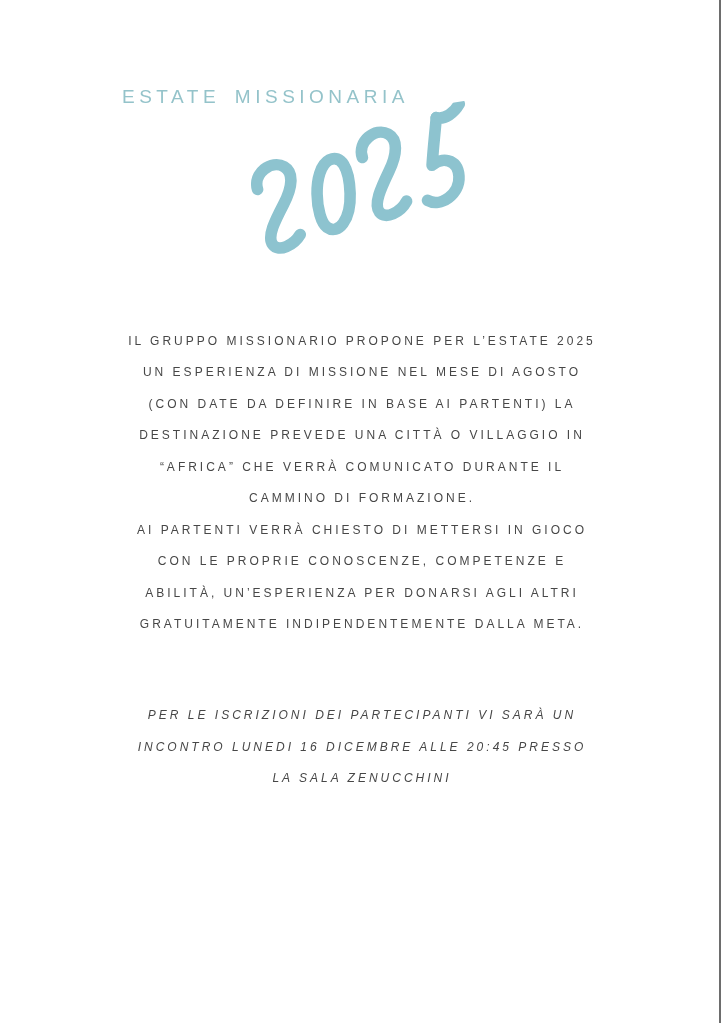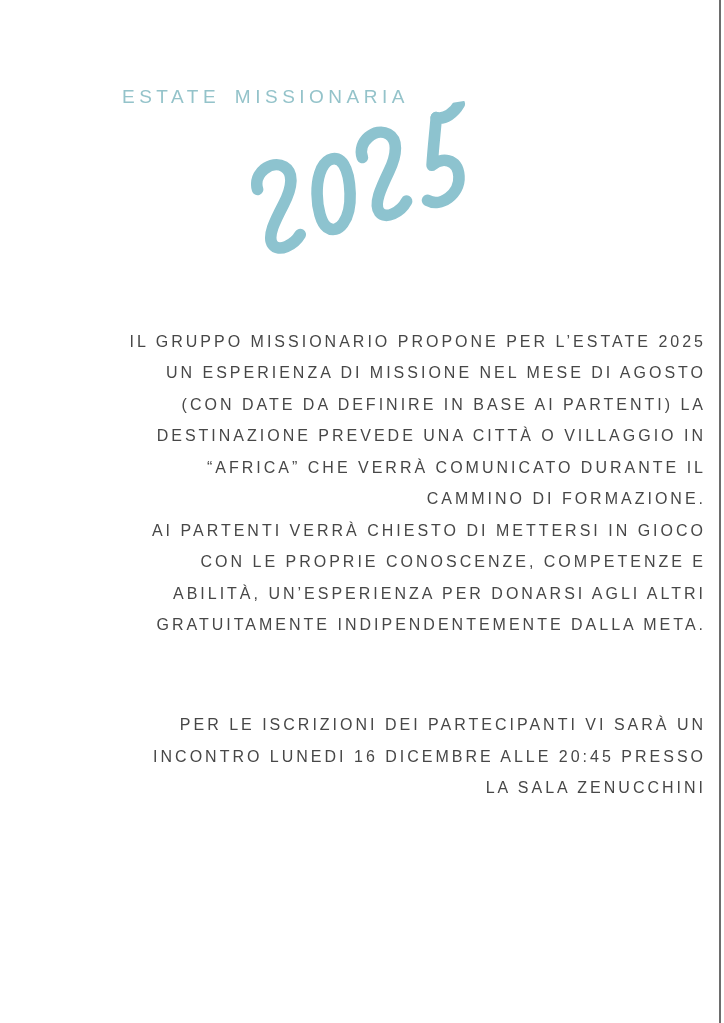--- a/index.html
+++ b/index.html
@@ -66,29 +66,29 @@
     overflow: hidden;
     clip: rect(0 0 0 0);
     white-space: nowrap;
   }
 
   .body-text {
     position: absolute;
     top: 294px;
     left: 18px;
     right: 18px;
-    text-align: right;
+    text-align: center;
     color: var(--ink);
-    font-size: 16px;
+    font-size: 12px;
     line-height: 31.5px;
     letter-spacing: 3px;
     white-space: pre-line;
   }
   .body-text p { margin: 0; }
-  .body-text p + p { margin-top: 37px; }
+  .body-text p + p { margin-top: 28px; font-style: italic; }
 </style>
 </head>
 <body>
 
 <div class="page">
 
   <div class="edge-line"></div>
 
   <div class="kicker">ESTATE MISSIONARIA</div>
 

